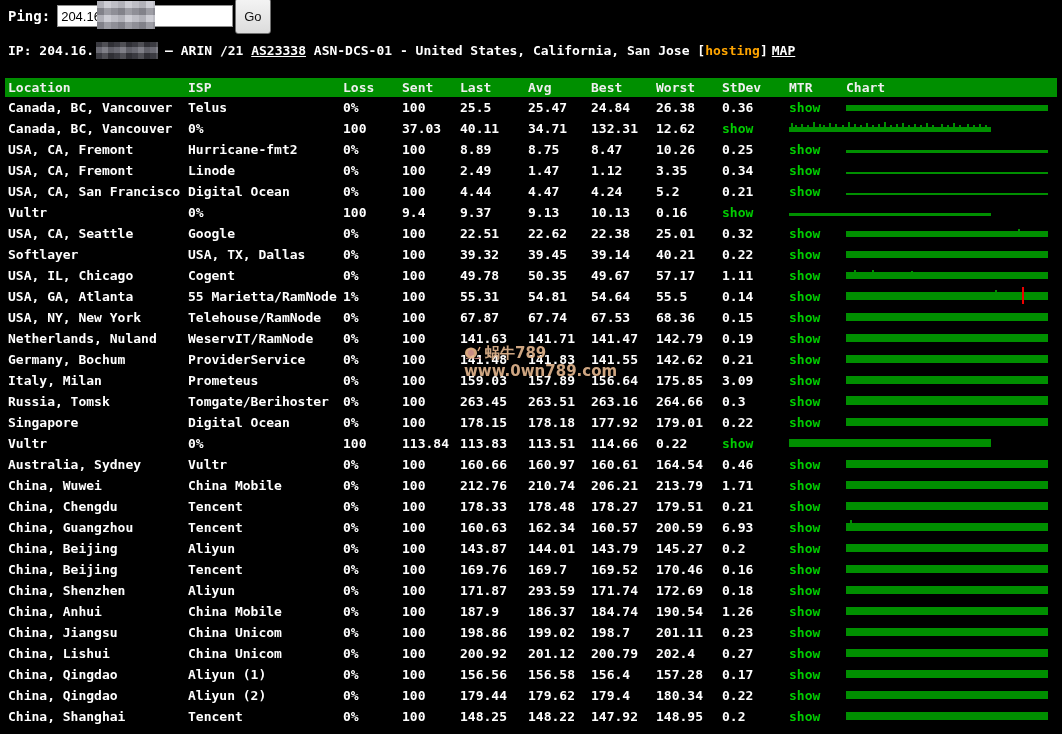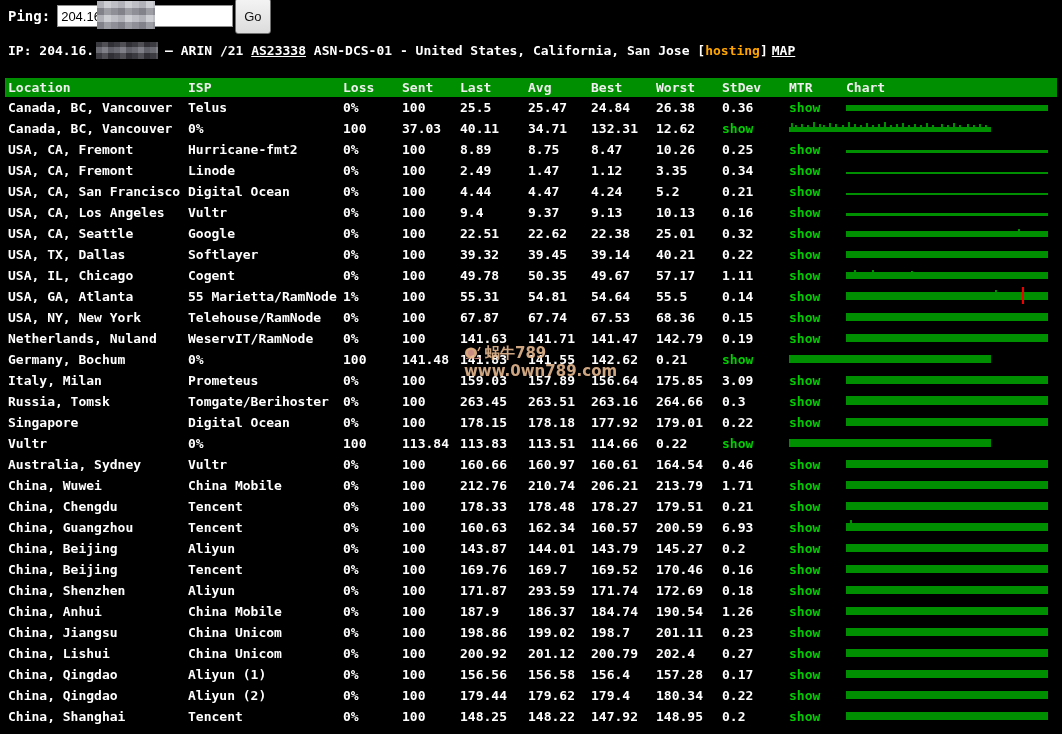--- a/index.html
+++ b/index.html
@@ -186,21 +186,20 @@
         <div class="td">4.47</div>
         <div class="td">4.24</div>
         <div class="td">5.2</div>
         <div class="td">0.21</div>
         <div class="td"><a class="show-link">show</a></div>
         <div class="td chart">
           <div class="bar" style="height: 2px;"></div>
         </div>
       </div>
       <div class="grid tr">
-        <div class="td">USA, CA, Los Angeles</div>
         <div class="td">Vultr</div>
         <div class="td">0%</div>
         <div class="td">100</div>
         <div class="td">9.4</div>
         <div class="td">9.37</div>
         <div class="td">9.13</div>
         <div class="td">10.13</div>
         <div class="td">0.16</div>
         <div class="td"><a class="show-link">show</a></div>
         <div class="td chart">
@@ -217,22 +216,22 @@
         <div class="td">22.38</div>
         <div class="td">25.01</div>
         <div class="td">0.32</div>
         <div class="td"><a class="show-link">show</a></div>
         <div class="td chart">
           <div class="bar" style="height: 6px;"></div>
           <div class="spike" style="left: 171.7px; bottom: 13px; height: 2px;"></div>
         </div>
       </div>
       <div class="grid tr">
+        <div class="td">Softlayer</div>
         <div class="td">USA, TX, Dallas</div>
-        <div class="td">Softlayer</div>
         <div class="td">0%</div>
         <div class="td">100</div>
         <div class="td">39.32</div>
         <div class="td">39.45</div>
         <div class="td">39.14</div>
         <div class="td">40.21</div>
         <div class="td">0.22</div>
         <div class="td"><a class="show-link">show</a></div>
         <div class="td chart">
           <div class="bar" style="height: 7px;"></div>
@@ -298,20 +297,21 @@
         <div class="td">141.47</div>
         <div class="td">142.79</div>
         <div class="td">0.19</div>
         <div class="td"><a class="show-link">show</a></div>
         <div class="td chart">
           <div class="bar" style="height: 8px;"></div>
         </div>
       </div>
       <div class="grid tr">
         <div class="td">Germany, Bochum</div>
+        <div class="td">ProviderService</div>
         <div class="td">0%</div>
         <div class="td">100</div>
         <div class="td">141.48</div>
         <div class="td">141.83</div>
         <div class="td">141.55</div>
         <div class="td">142.62</div>
         <div class="td">0.21</div>
         <div class="td"><a class="show-link">show</a></div>
         <div class="td chart">
           <div class="bar" style="height: 8px;"></div>

